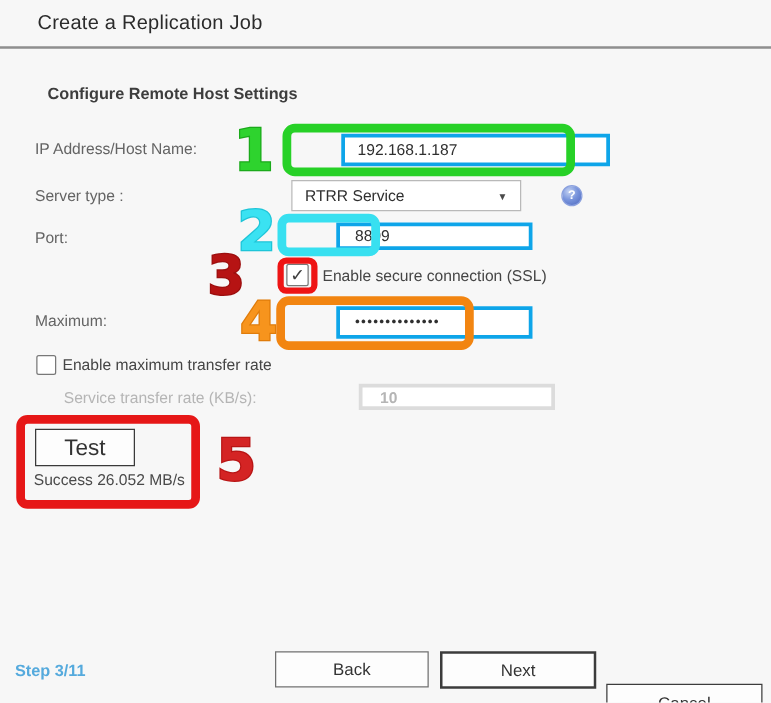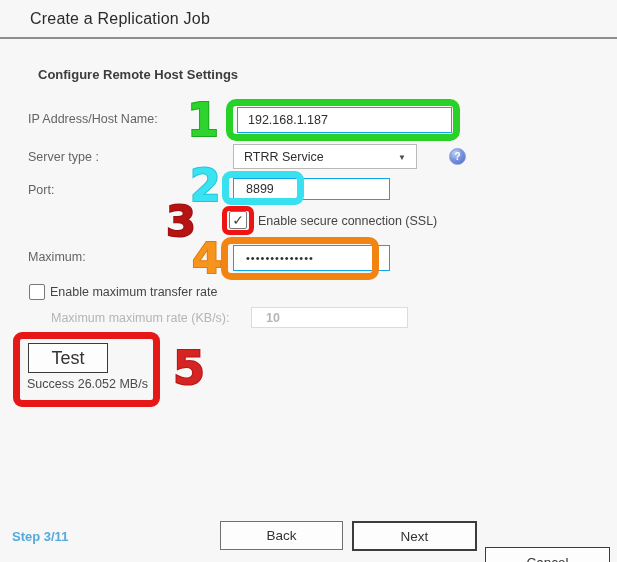--- a/index.html
+++ b/index.html
@@ -21,23 +21,23 @@
   #lbl-ip{left:28px;top:112px;}
   #lbl-server{left:28px;top:150px;}
   #lbl-port{left:28px;top:183px;}
   #lbl-password{left:28px;top:250px;}
   #lbl-ssl{left:258px;top:214px;color:#454545;}
   #lbl-maxtoggle{left:50px;top:285px;color:#454545;}
   #lbl-maxrate{left:51px;top:311px;color:#b5b5b5;}
 
   
   .field{
-    background:#ffffff;border:1px solid #0ea5e9;box-sizing:border-box;
+    background:#ffffff;border:3px solid #0ea5e9;box-sizing:border-box;
     font-family:"Liberation Sans", sans-serif;font-size:12.5px;color:#2f2f2f;
-    padding:0 0 0 10px;outline:none;
+    padding:0 0 0 10px;outline:none;margin-left:36px;
   }
   #ip-input{left:237px;top:107px;width:215px;height:26px;}
   #port-input{left:233px;top:178px;width:157px;height:22px;padding-left:12px;}
   #password-input{left:233px;top:245px;width:157px;height:26px;padding-left:12px;font-size:11px;letter-spacing:1px;}
   #maxrate-input{left:251px;top:307px;width:157px;height:21px;border-color:#dcdcdc;color:#b5b5b5;padding-left:14px;font-weight:bold;}
 
   
   #server-select{
     left:233px;top:144px;width:184px;height:25px;background:#fff;
     border:1px solid #b9b9b9;box-sizing:border-box;display:flex;align-items:center;
@@ -125,21 +125,21 @@
   <span class="mark">✓</span>
 </div>
 <div class="abs lbl" id="lbl-ssl">Enable secure connection (SSL)</div>
 
 <div class="abs lbl" id="lbl-password">Maximum:</div>
 <input class="abs field" id="password-input" type="text" value="••••••••••••••" style="">
 
 <div class="abs checkbox" id="maxtoggle-checkbox"></div>
 <div class="abs lbl" id="lbl-maxtoggle">Enable maximum transfer rate</div>
 
-<div class="abs lbl" id="lbl-maxrate">Maximum maximum rate (KB/s):</div>
+<div class="abs lbl" id="lbl-maxrate">Service transfer rate (KB/s):</div>
 <input class="abs field" id="maxrate-input" type="text" disabled="" value="10" style="">
 
 <div class="abs" id="test-button">
   <span>Test</span>
 </div>
 <div class="abs" id="test-result">Success 26.052 MB/s</div>
 
 <div class="abs" id="step">Step 3/11</div>
 <div class="abs btn" id="back-button">
   <span>Back</span>

